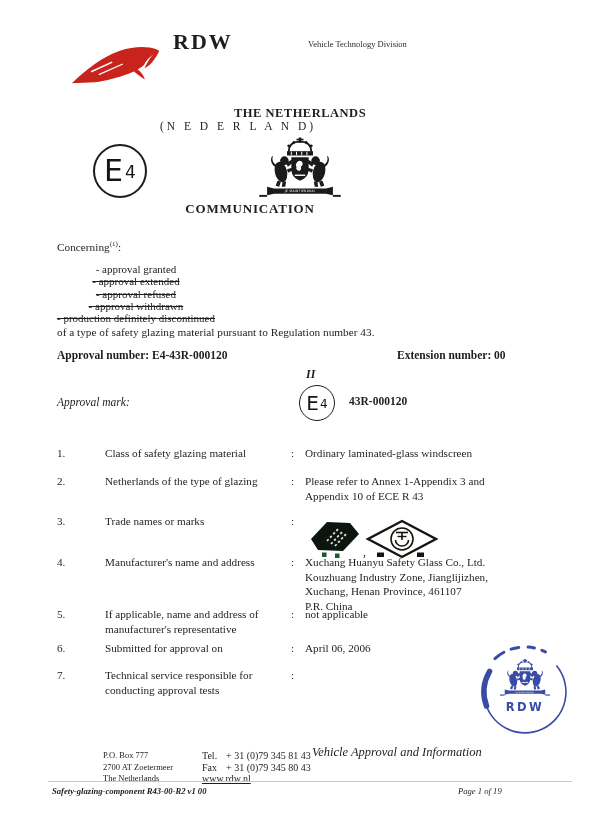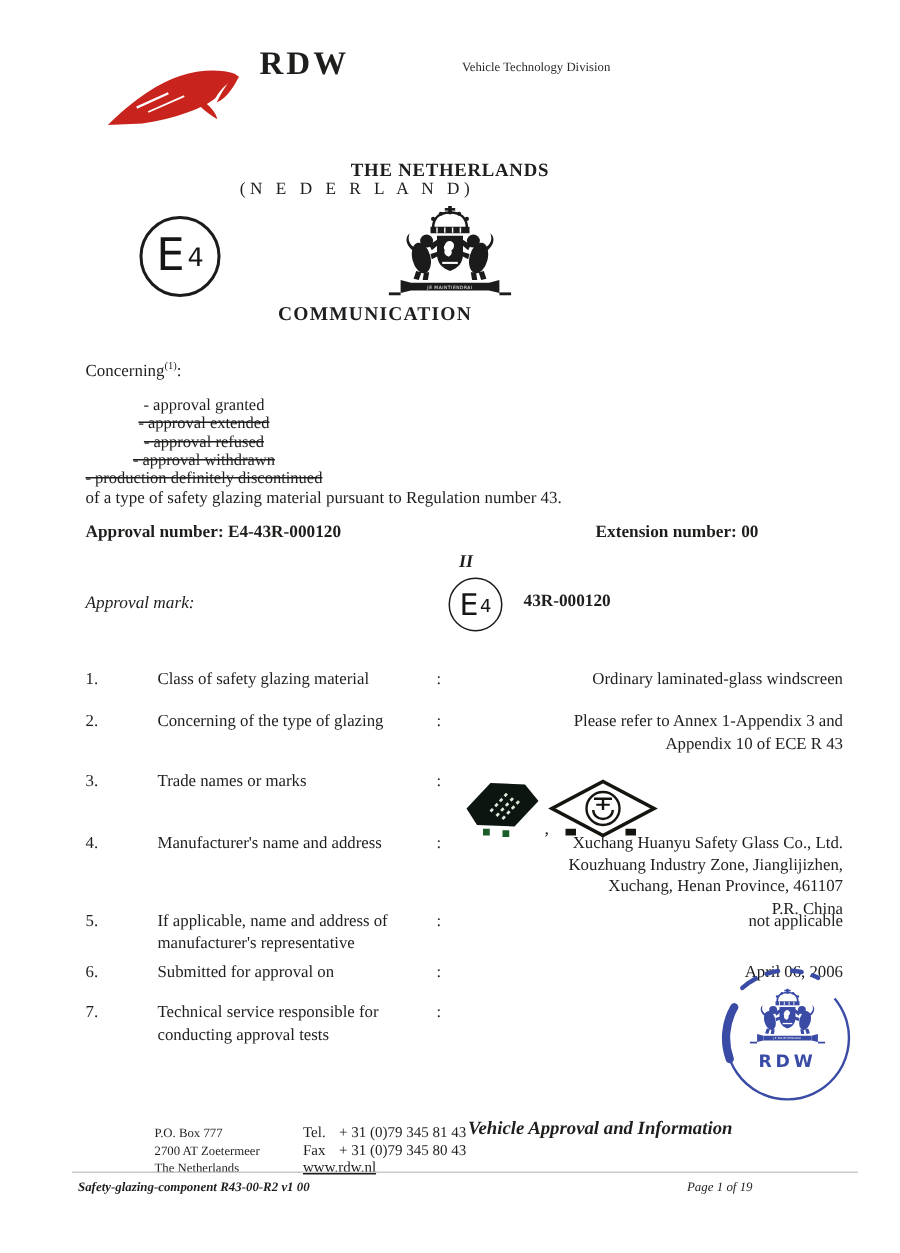--- a/index.html
+++ b/index.html
@@ -37,30 +37,30 @@
   .ext-num{left:397px;top:349px;font-size:11.5px;font-weight:bold;}
   .mark-caption{left:57px;top:396px;font-size:11.5px;font-style:italic;}
   .mark-class{left:306px;top:367px;font-size:12px;font-weight:bold;font-style:italic;}
   .mark-number{left:349px;top:395px;font-size:11.5px;font-weight:bold;}
   
   .row{position:absolute;left:57px;width:505px;display:flex;align-items:flex-start;
     font-size:11.2px;line-height:14.5px;}
   .c-no{width:48px;flex:0 0 48px;}
   .c-label{width:186px;flex:0 0 186px;white-space:pre-line;}
   .c-colon{width:14px;flex:0 0 14px;}
-  .c-value{flex:1;white-space:pre-line;text-align:right;}
+  .c-value{flex:1;white-space:pre-line;}
   .marks-wrap{margin-top:-10px;}
   
   .stamp{left:468px;top:636px;width:114px;height:112px;color:#3a4ba6;}
   
   .f-addr{left:103px;top:750px;font-size:8.5px;line-height:11.5px;}
   .f-contact{left:202px;top:750px;font-size:10px;line-height:11.5px;}
   .f-contact .lab{display:inline-block;width:24px;}
   .f-web{text-decoration:underline;}
-  .f-dept{left:312px;top:745px;font-size:12.5px;font-weight:bold;font-style:italic;}
+  .f-dept{left:312px;top:745px;font-size:12.5px;font-weight:normal;font-style:italic;}
   .f-line{left:48px;top:781px;width:524px;height:1px;background:#c9c9c9;}
   .f-ref{left:52px;top:786px;font-size:8.6px;font-style:italic;font-weight:bold;}
   .f-page{left:458px;top:786px;font-size:8.6px;font-style:italic;}
   svg{display:block;}
   .hidden-defs{position:absolute;width:0;height:0;}
 </style>
 </head>
 <body>
 
 <svg class="hidden-defs" aria-hidden="true">
@@ -161,21 +161,21 @@
 
   <div class="row" style="top:446px;">
     <span class="c-no">1.</span>
     <span class="c-label">Class of safety glazing material</span>
     <span class="c-colon">:</span>
     <span class="c-value">Ordinary laminated-glass windscreen</span>
   </div>
 
   <div class="row" style="top:474px;">
     <span class="c-no">2.</span>
-    <span class="c-label">Concerning of the type of glazing</span>
+    <span class="c-label">Netherlands of the type of glazing</span>
     <span class="c-colon">:</span>
     <span class="c-value">Please refer to Annex 1-Appendix 3 and
 Appendix 10 of ECE R 43</span>
   </div>
 
   <div class="row" style="top:514px;">
     <span class="c-no">3.</span>
     <span class="c-label">Trade names or marks</span>
     <span class="c-colon">:</span>
     <span class="c-value marks-wrap">

